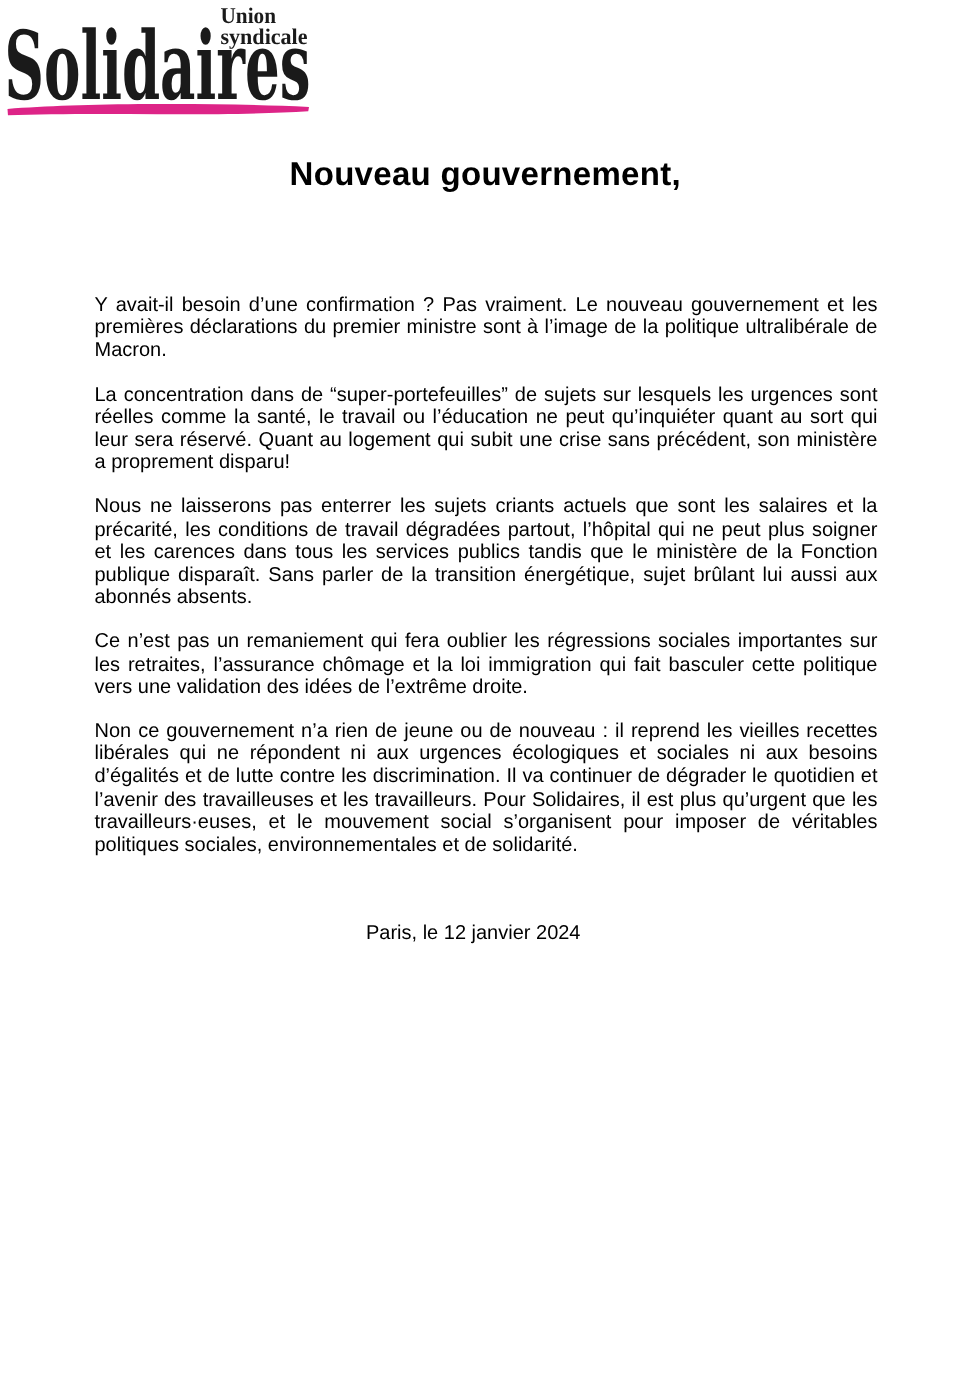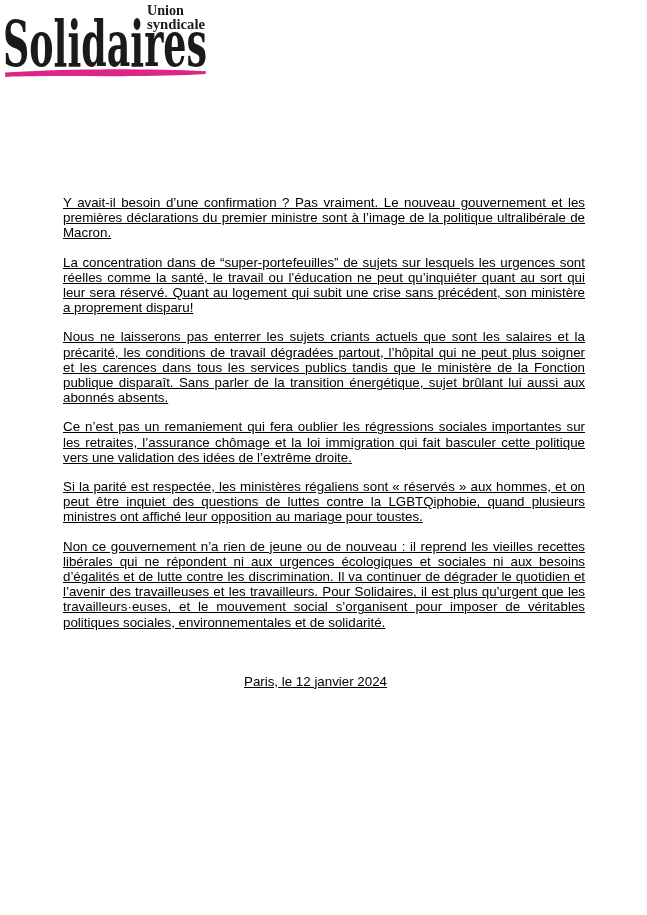--- a/index.html
+++ b/index.html
@@ -31,21 +31,20 @@
     font-weight: bold;
     font-size: 22px;
     line-height: 27px;
     letter-spacing: 0.2px;
   }
   .content {
     position: absolute;
     top: 195px;
     left: 63px;
     width: 522px;
-    text-decoration: underline;
   }
   .content p {
     margin: 0 0 14px 0;
     font-size: 13.33px;
     line-height: 15.2px;
     text-align: justify;
     text-justify: inter-word;
   }
   .dateline {
     margin-top: 44px;
@@ -65,23 +64,23 @@
   <path d="M5 72.6
            C 30 70.8, 60 69.6, 100 69.4
            C 140 69.2, 175 69.9, 206 71.3
            L 205.5 74.1
            C 180 75.7, 145 76.4, 105 76.2
            C 70 76.0, 32 75.9, 5.3 76.9
            Z" fill="#dd2487"></path>
 </svg>
 
 <div class="doc-title">
+  <div>Nouveau gouvernement,</div>
 </div>
 
 <div class="content">
   <p>Y avait-il besoin d’une confirmation ? Pas vraiment. Le nouveau gouvernement et les premières déclarations du premier ministre sont à l’image de la politique ultralibérale de Macron.</p>
   <p>La concentration dans de “super-portefeuilles” de sujets sur lesquels les urgences sont réelles comme la santé, le travail ou l’éducation ne peut qu’inquiéter quant au sort qui leur sera réservé. Quant au  logement qui subit une crise sans précédent, son ministère a proprement disparu!</p>
   <p>Nous ne laisserons pas enterrer les sujets criants actuels que sont les salaires et la précarité, les conditions de travail dégradées partout, l’hôpital qui ne peut plus soigner et les carences dans tous les services publics tandis que le ministère de la Fonction publique disparaît. Sans parler de la transition énergétique, sujet brûlant lui aussi aux abonnés absents.</p>
   <p>Ce n’est pas un remaniement qui fera oublier les régressions sociales importantes sur les retraites, l’assurance chômage et la loi immigration qui fait basculer cette politique vers une validation des idées de l’extrême droite.</p>
-  <p>Si la parité est respectée, les ministères régaliens sont « réservés » aux hommes, et on peut être inquiet des questions de luttes contre la LGBTQiphobie, quand plusieurs ministres ont affiché leur opposition au mariage pour toustes.</p>
   <p>Non ce gouvernement n’a rien de jeune ou de nouveau : il reprend les vieilles recettes libérales qui ne répondent ni aux urgences écologiques et sociales ni aux besoins d’égalités et de lutte contre les discrimination. Il va continuer de dégrader le quotidien et l’avenir des travailleuses et les travailleurs. Pour Solidaires, il est plus qu’urgent que les travailleurs·euses, et le mouvement social s’organisent pour imposer de véritables politiques sociales, environnementales et de solidarité.</p>
   <div class="dateline">Paris, le 12 janvier 2024</div>
 </div>
 
 </body></html>

